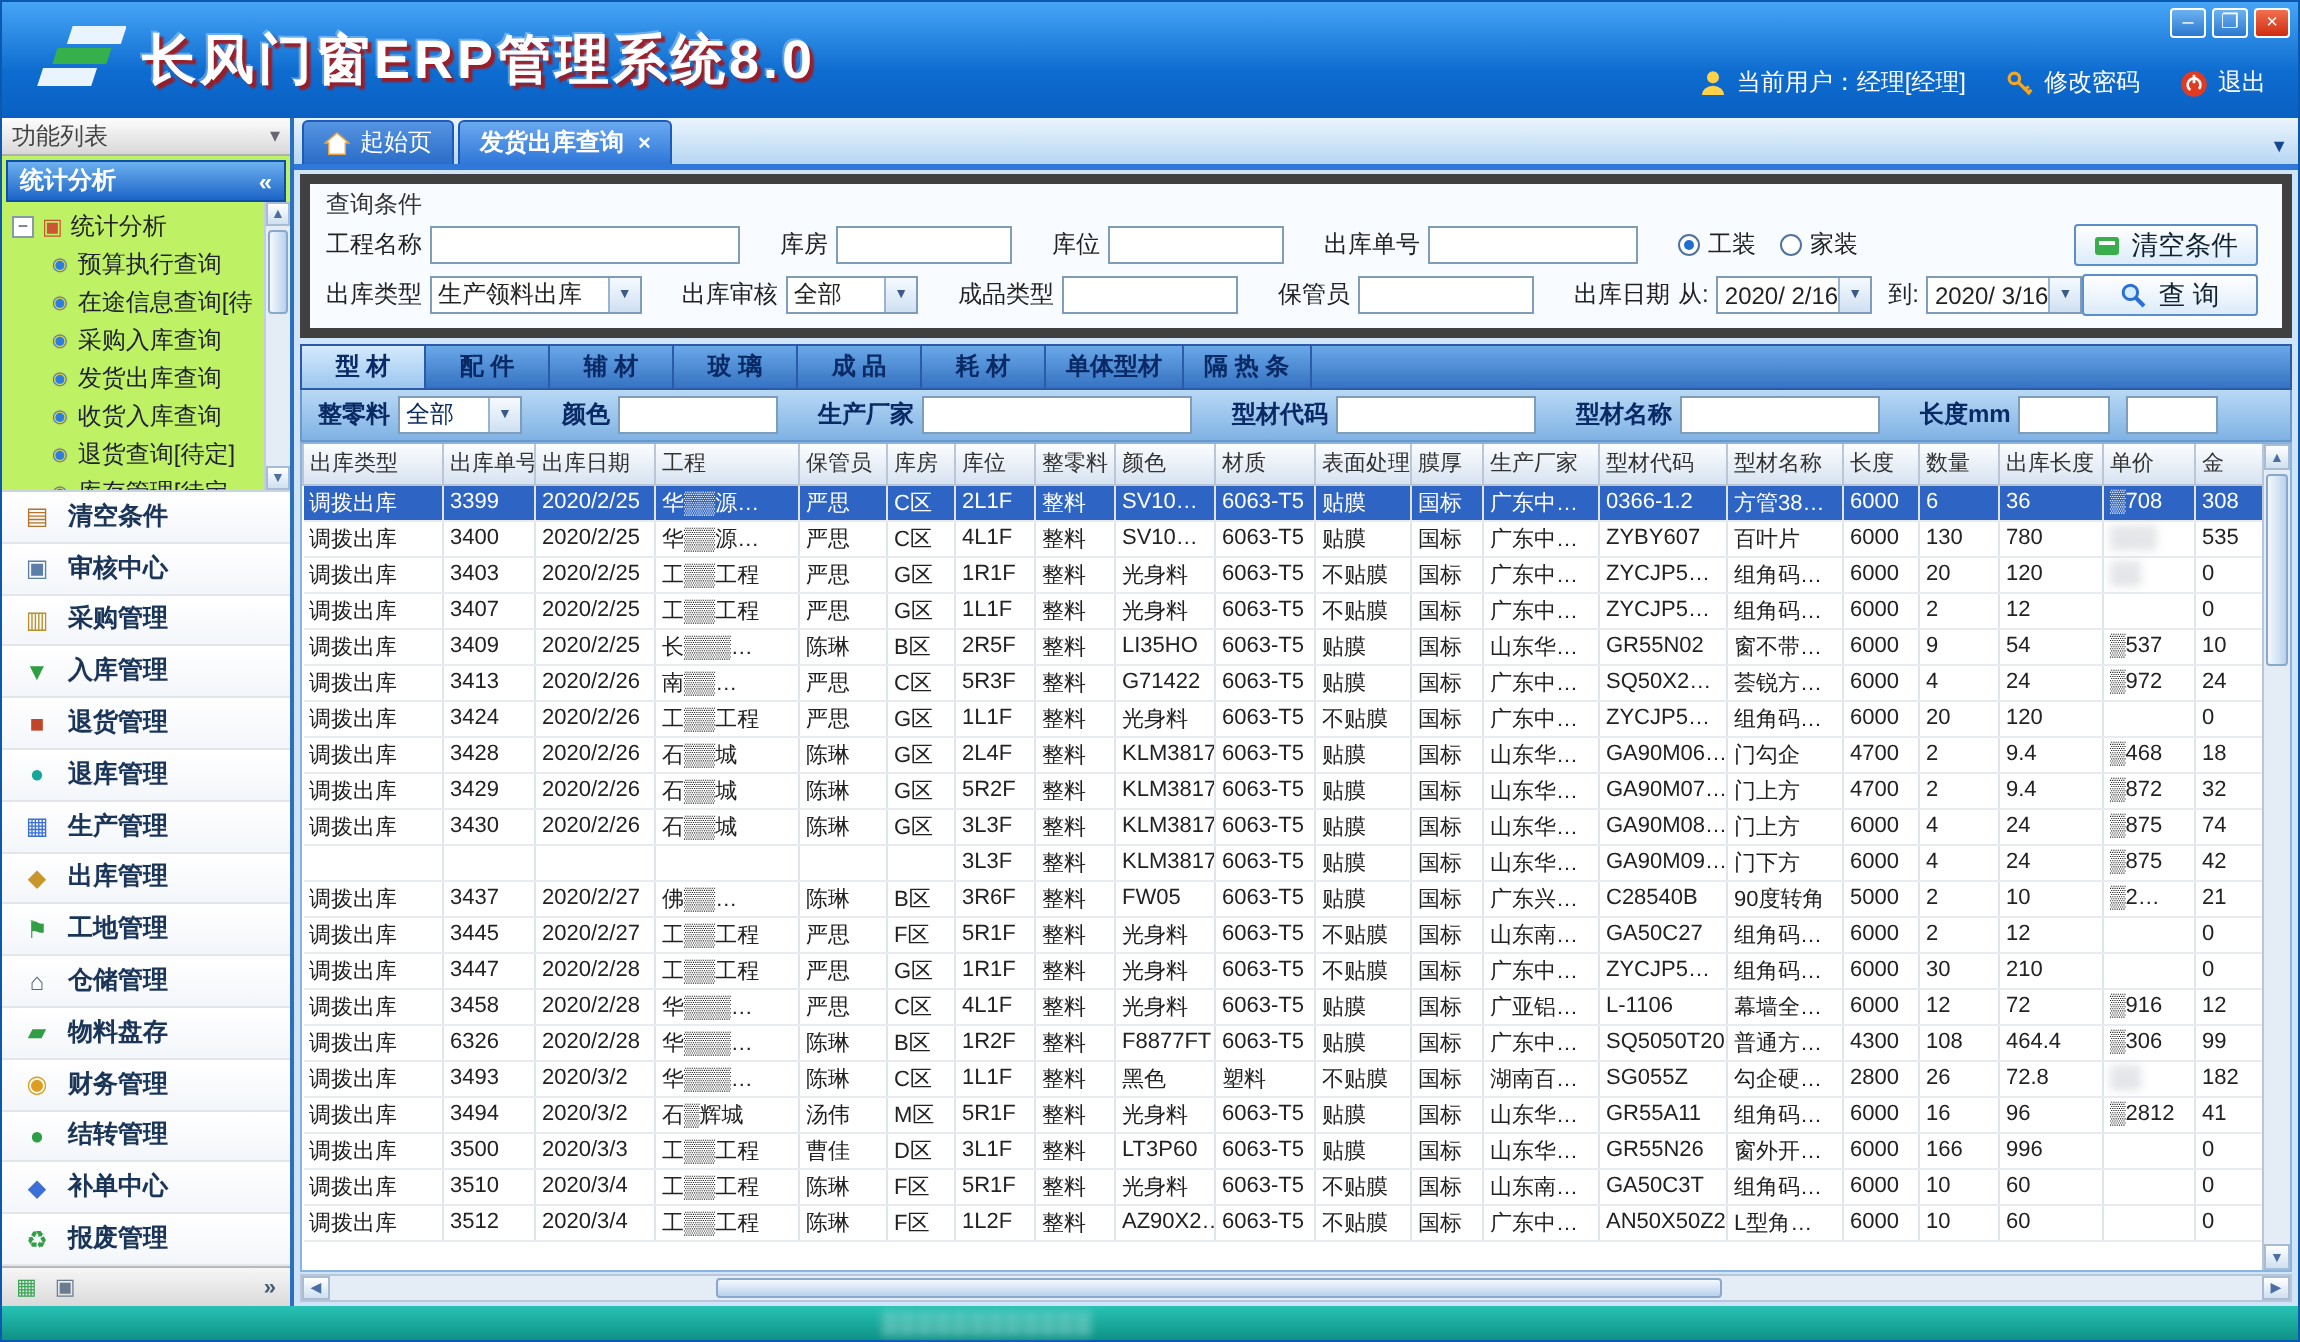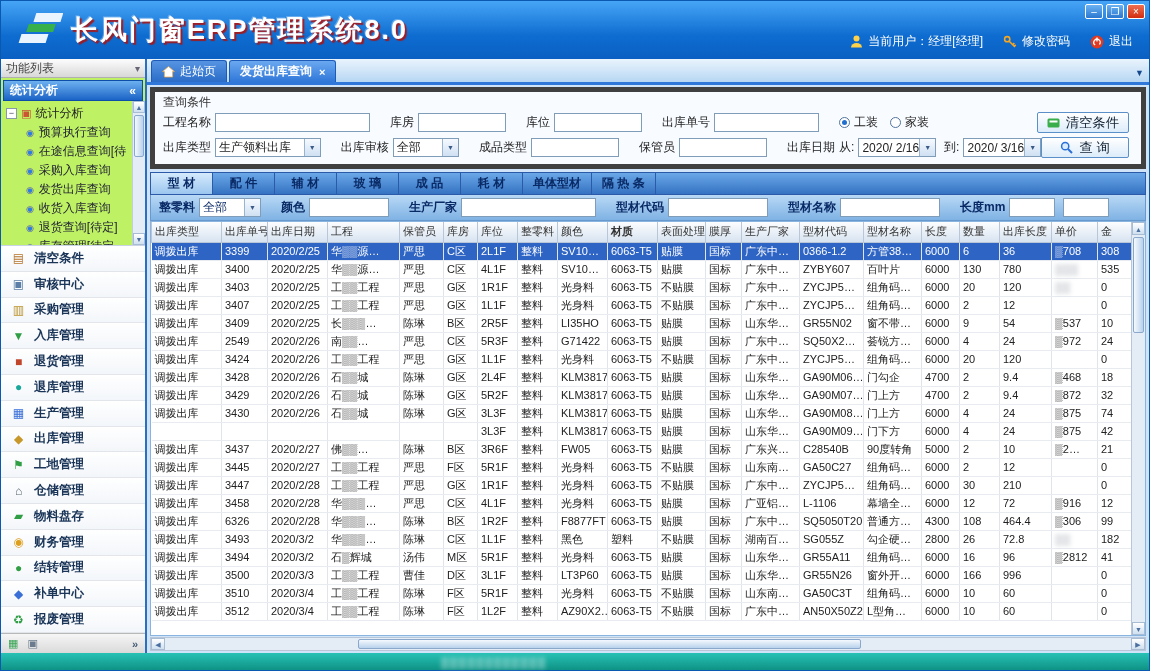--- a/index.html
+++ b/index.html
@@ -395,21 +395,21 @@
                 <tr>
                   <th style="width: 70px;">出库类型</th>
                   <th style="width: 46px;">出库单号</th>
                   <th style="width: 60px;">出库日期</th>
                   <th style="width: 72px;">工程</th>
                   <th style="width: 44px;">保管员</th>
                   <th style="width: 34px;">库房</th>
                   <th style="width: 40px;">库位</th>
                   <th style="width: 40px;">整零料</th>
                   <th style="width: 50px;">颜色</th>
-                  <th style="width: 50px; font-weight: bold;">材质</th>
+                  <th style="width: 50px;">材质</th>
                   <th style="width: 48px;">表面处理</th>
                   <th style="width: 36px;">膜厚</th>
                   <th style="width: 58px;">生产厂家</th>
                   <th style="width: 64px;">型材代码</th>
                   <th style="width: 58px;">型材名称</th>
                   <th style="width: 38px;">长度</th>
                   <th style="width: 40px;">数量</th>
                   <th style="width: 52px;">出库长度</th>
                   <th style="width: 46px;">单价</th>
                   <th style="width: 50px;">金</th>
@@ -521,21 +521,21 @@
                   <td>GR55N02</td>
                   <td>窗不带…</td>
                   <td>6000</td>
                   <td>9</td>
                   <td>54</td>
                   <td>▒537</td>
                   <td>10</td>
                 </tr>
                 <tr>
                   <td>调拨出库</td>
-                  <td>2549</td>
+                  <td>3413</td>
                   <td>2020/2/26</td>
                   <td>南▒▒…</td>
                   <td>严思</td>
                   <td>C区</td>
                   <td>5R3F</td>
                   <td>整料</td>
                   <td>G71422</td>
                   <td>6063-T5</td>
                   <td>贴膜</td>
                   <td>国标</td>

